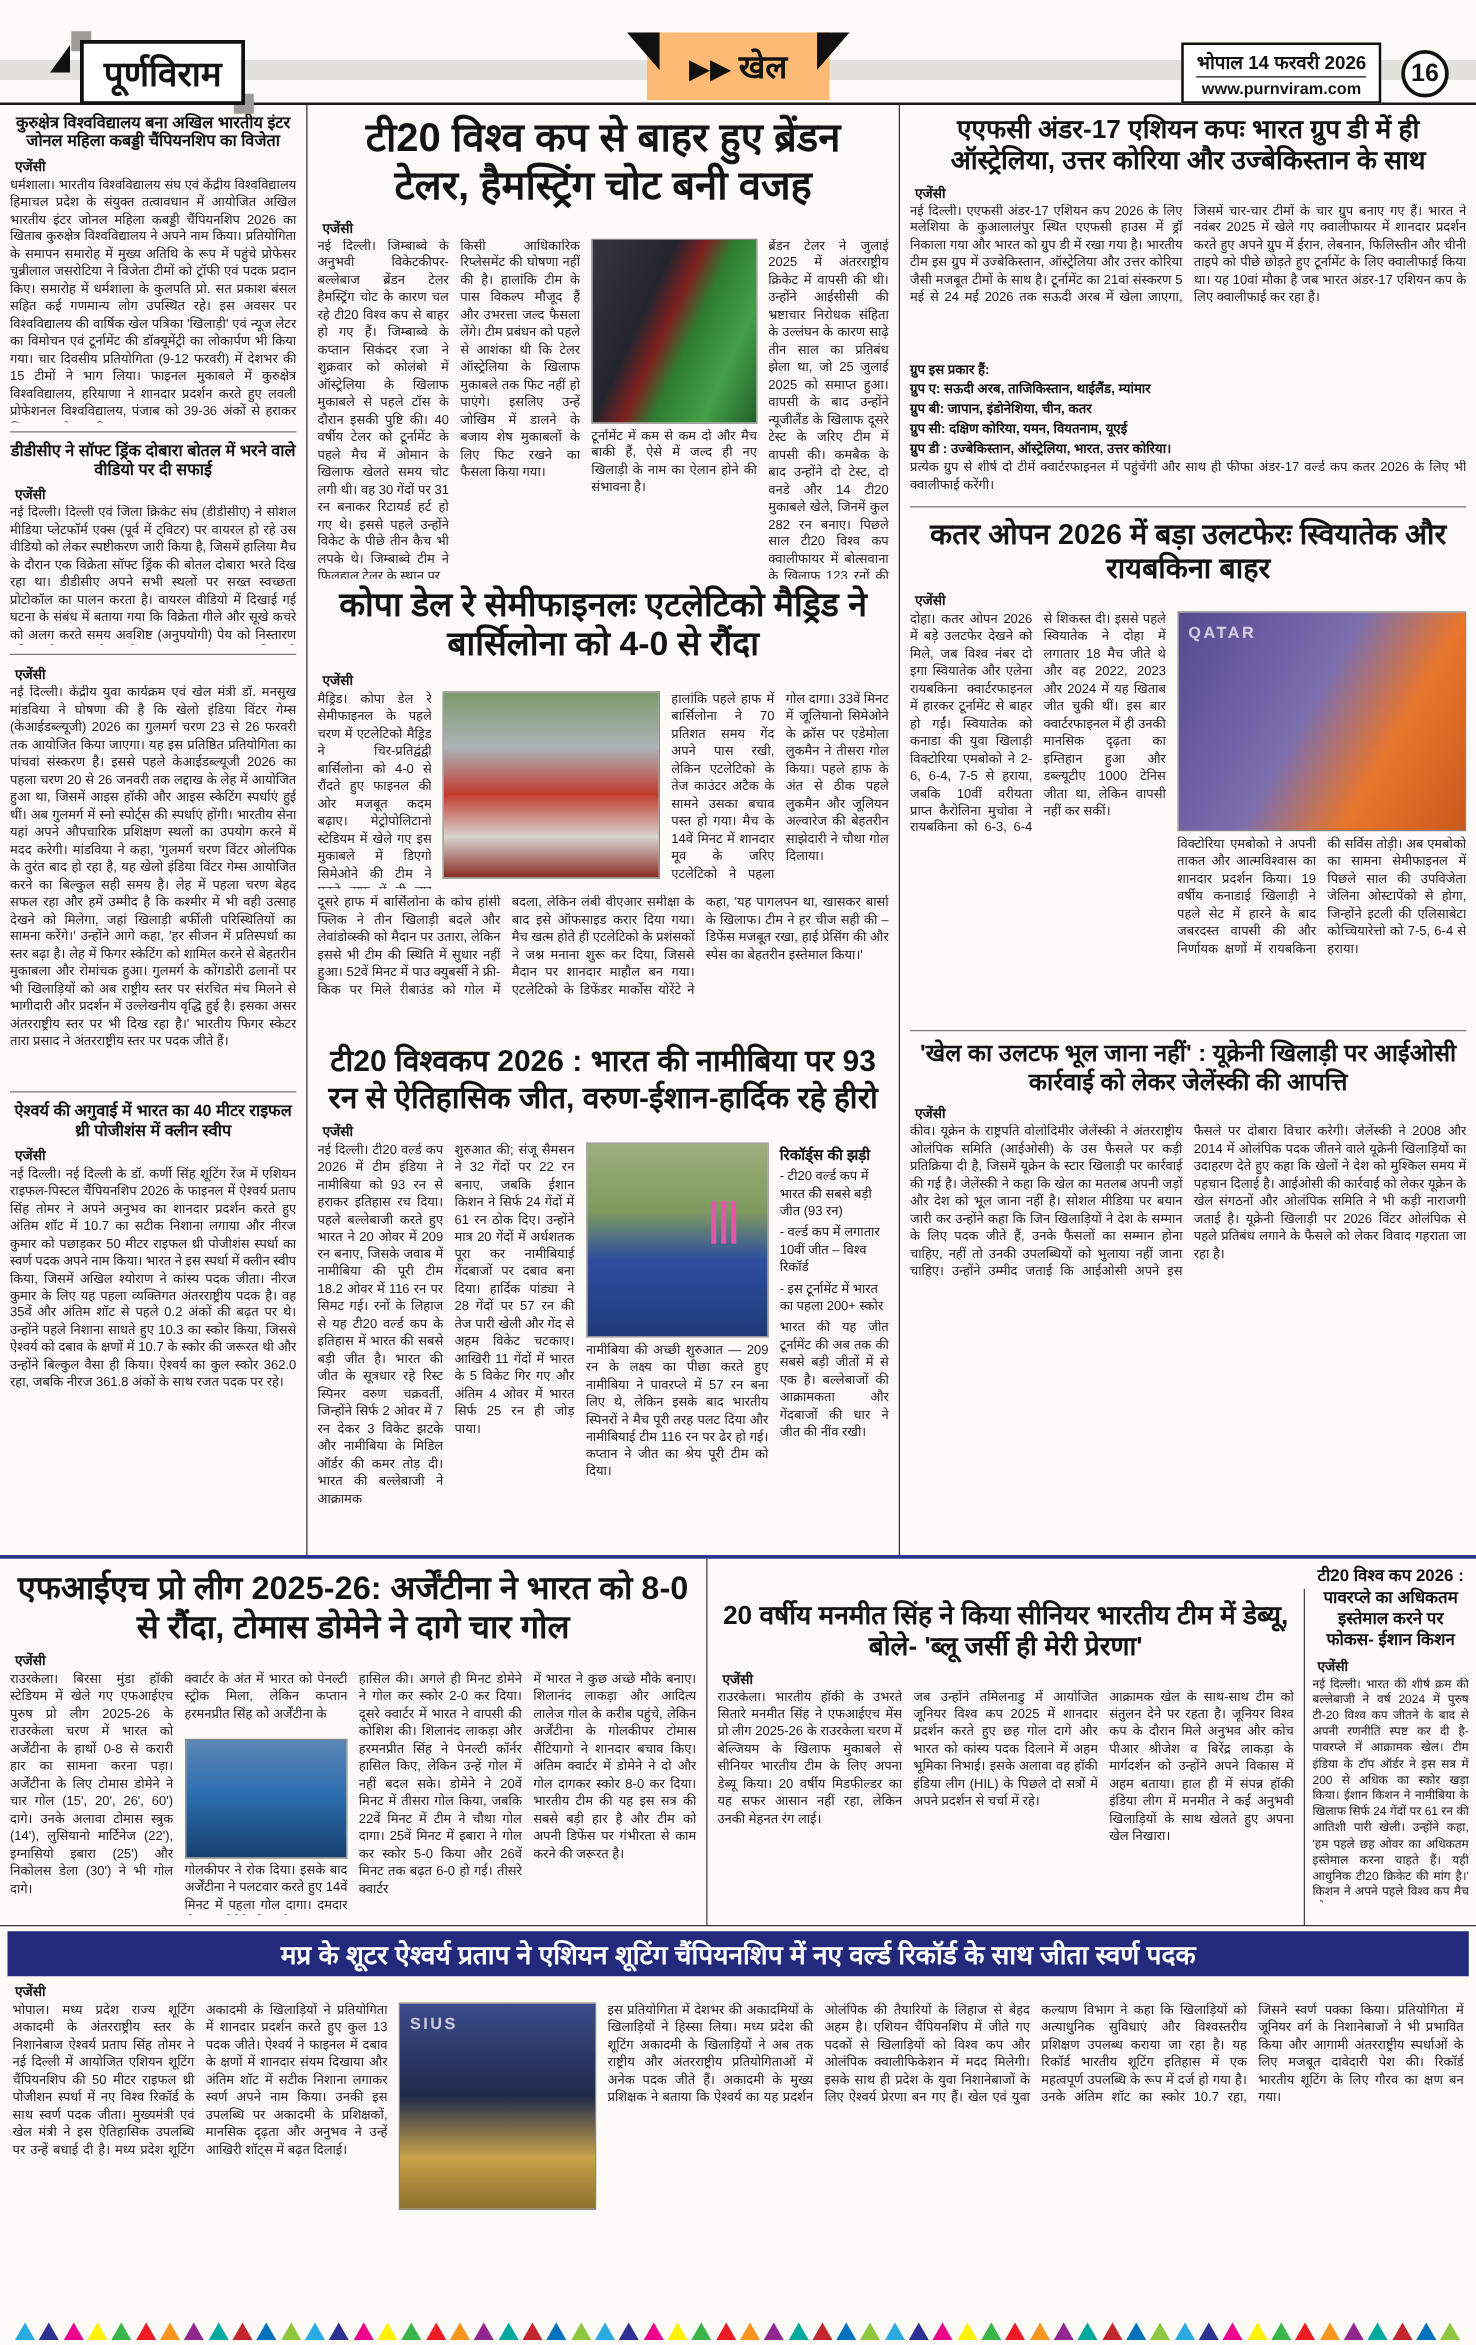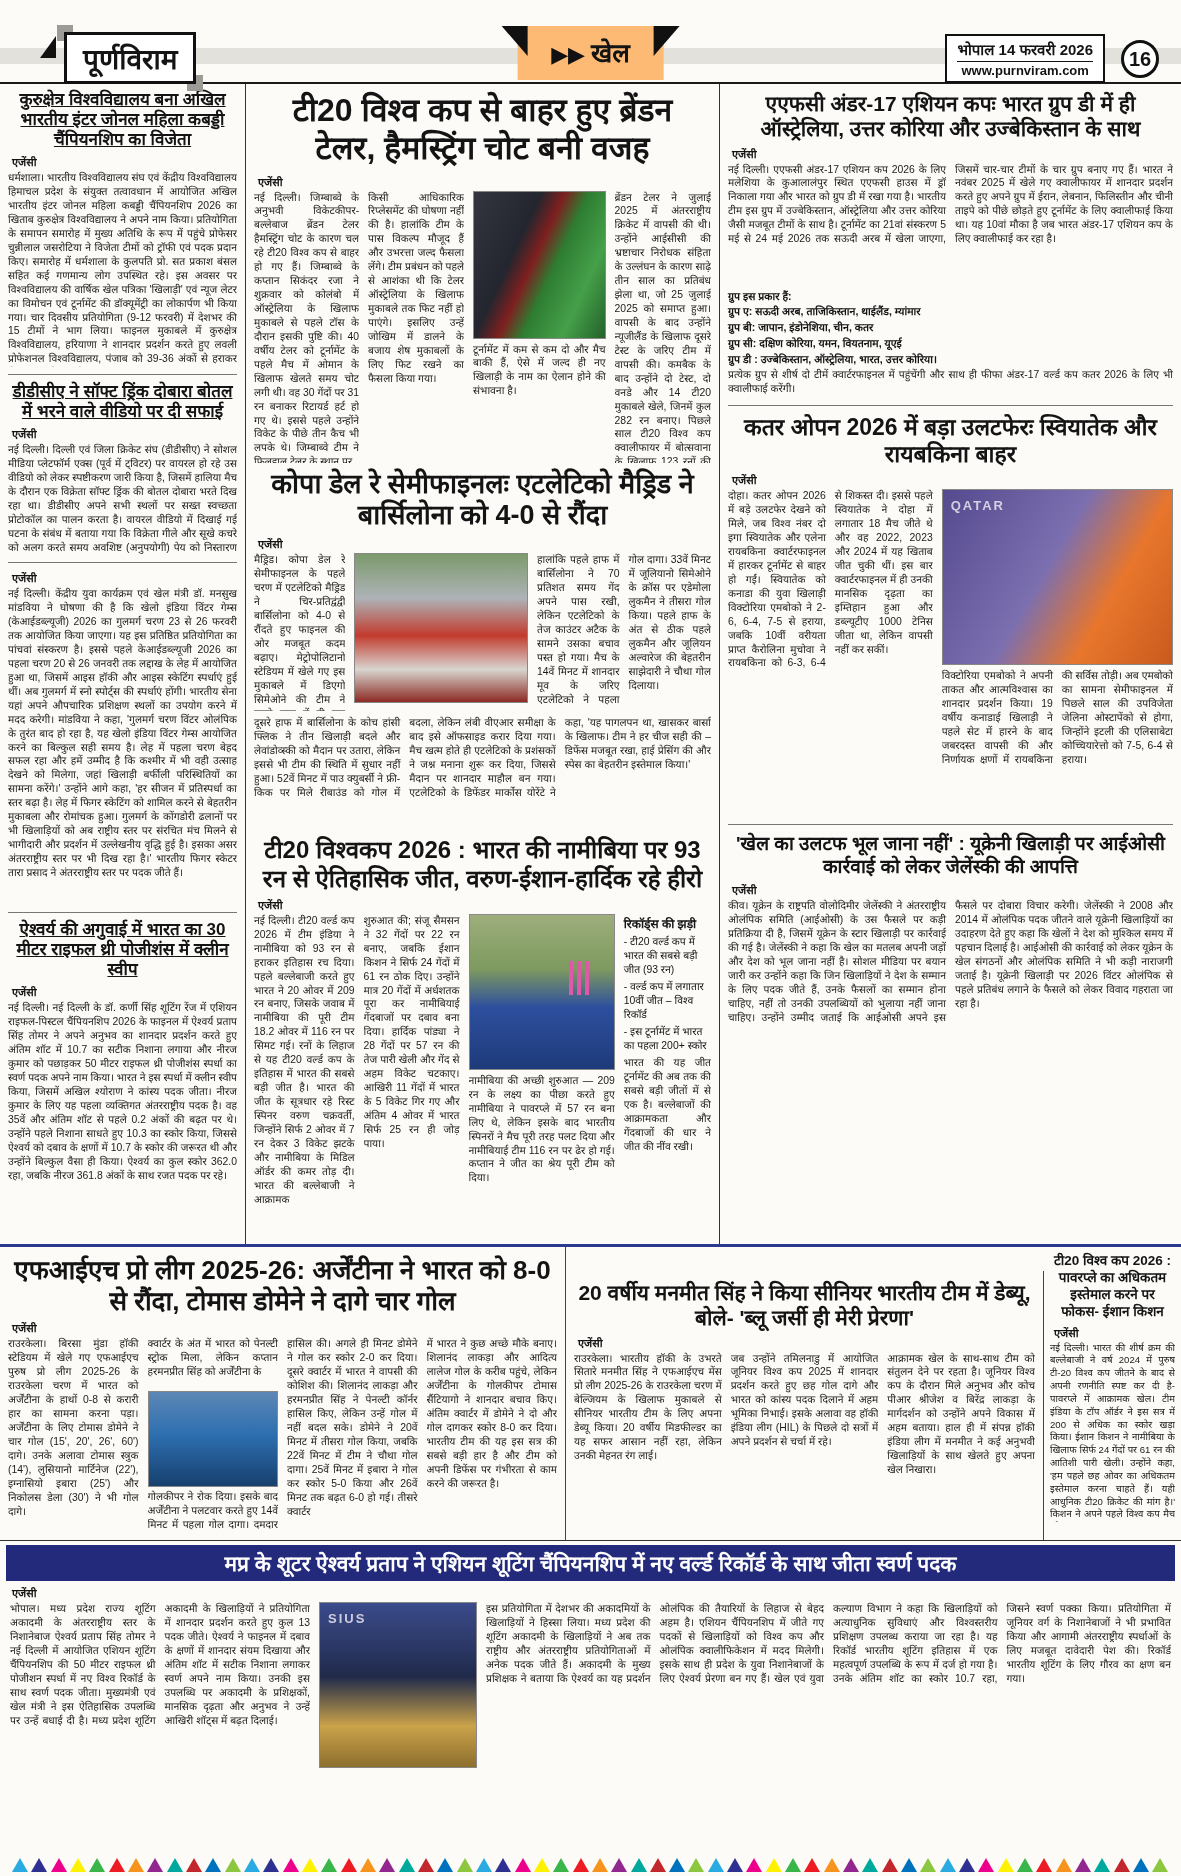--- a/index.html
+++ b/index.html
@@ -41,21 +41,21 @@
   .cols3 { column-count:3; column-gap:9px; }
   .cols4 { column-count:4; column-gap:9px; }
   .frow { display:flex; gap:9px; }
   .rule { border-bottom:1.2px solid #777; margin:7px 0; }
   .photo { width:100%; border:1px solid #888; }
   
   .band-main { display:flex; height:1160px; }
   .col-left   { width:246px; padding:6px 8px 0; border-right:1.6px solid #333; }
   .col-center { width:474px; padding:4px 8px 0; border-right:1.6px solid #333; }
   .col-right  { flex:1; padding:4px 8px 0; }
-  .col-left .hl { font-size:17px;text-decoration:underline; }
+  .col-left .hl { font-size:13px; }
   .hl-main { font-size:32px; margin:4px 6px 6px; }
   .hl-copa { font-size:27px; margin:6px 4px 2px; }
   .hl-nami { font-size:24px; margin:8px 2px 2px; }
   .hl-afc  { font-size:21px; margin:4px 2px 2px; }
   .hl-qatar{ font-size:23px; margin:8px 2px 2px; }
   .hl-zel  { font-size:19px; margin:8px 2px 2px; }
   .ph-taylor { height:148px; background:linear-gradient(115deg,#33363f 0%,#23262e 34%,#7e1f1f 46%,#2e7d32 58%,#45a049 78%,#24612a 100%); }
   .ph-atleti { height:150px; background:linear-gradient(180deg,#7d9a6c 0%,#aeb3b8 30%,#c23b2e 55%,#d8d5d0 78%,#8c2a22 100%); }
   .ph-qatar  { height:176px; position:relative; background:linear-gradient(120deg,#564a8f 0%,#7b6fb0 45%,#e8762c 70%,#c85a1d 100%); }
   .ph-cricket{ height:156px; position:relative; background:linear-gradient(180deg,#9dae7c 0%,#7e9a5f 35%,#2e4f9e 60%,#1d3a7a 100%); }
@@ -129,21 +129,21 @@
         <div class="byline">एजेंसी</div>
         <div class="body" style="height:112px">नई दिल्ली। दिल्ली एवं जिला क्रिकेट संघ (डीडीसीए) ने सोशल मीडिया प्लेटफॉर्म एक्स (पूर्व में ट्विटर) पर वायरल हो रहे उस वीडियो को लेकर स्पष्टीकरण जारी किया है, जिसमें हालिया मैच के दौरान एक विक्रेता सॉफ्ट ड्रिंक की बोतल दोबारा भरते दिख रहा था। डीडीसीए अपने सभी स्थलों पर सख्त स्वच्छता प्रोटोकॉल का पालन करता है। वायरल वीडियो में दिखाई गई घटना के संबंध में बताया गया कि विक्रेता गीले और सूखे कचरे को अलग करते समय अवशिष्ट (अनुपयोगी) पेय को निस्तारण प्रक्रिया के तहत बोतल में वापस डाल रहा था, ताकि उसे व्यवस्थित रूप से संग्रहित किया जा सके। बाद में इन बोतलों को एकत्र कर निर्धारित कचरा प्रबंधन और रीसाइक्लिंग नीति के तहत अलग-अलग कर संसाधित किया गया। डीडीसीए ने दर्शकों से भ्रामक सूचनाओं पर ध्यान न देने की अपील की। बोतलों का निपटान स्थापित पर्यावरणीय और परिचालन दिशानिर्देशों के अनुरूप जिम्मेदारी से किया गया था।</div>
       </article>
       <div class="rule"></div>
       <article>
         <div class="byline">एजेंसी</div>
         <div class="body" style="height:318px">नई दिल्ली। केंद्रीय युवा कार्यक्रम एवं खेल मंत्री डॉ. मनसुख मांडविया ने घोषणा की है कि खेलो इंडिया विंटर गेम्स (केआईडब्ल्यूजी) 2026 का गुलमर्ग चरण 23 से 26 फरवरी तक आयोजित किया जाएगा। यह इस प्रतिष्ठित प्रतियोगिता का पांचवां संस्करण है। इससे पहले केआईडब्ल्यूजी 2026 का पहला चरण 20 से 26 जनवरी तक लद्दाख के लेह में आयोजित हुआ था, जिसमें आइस हॉकी और आइस स्केटिंग स्पर्धाएं हुई थीं। अब गुलमर्ग में स्नो स्पोर्ट्स की स्पर्धाएं होंगी। भारतीय सेना यहां अपने औपचारिक प्रशिक्षण स्थलों का उपयोग करने में मदद करेगी। मांडविया ने कहा, 'गुलमर्ग चरण विंटर ओलंपिक के तुरंत बाद हो रहा है, यह खेलो इंडिया विंटर गेम्स आयोजित करने का बिल्कुल सही समय है। लेह में पहला चरण बेहद सफल रहा और हमें उम्मीद है कि कश्मीर में भी वही उत्साह देखने को मिलेगा, जहां खिलाड़ी बर्फीली परिस्थितियों का सामना करेंगे।' उन्होंने आगे कहा, 'हर सीजन में प्रतिस्पर्धा का स्तर बढ़ा है। लेह में फिगर स्केटिंग को शामिल करने से बेहतरीन मुकाबला और रोमांचक हुआ। गुलमर्ग के कोंगडोरी ढलानों पर भी खिलाड़ियों को अब राष्ट्रीय स्तर पर संरचित मंच मिलने से भागीदारी और प्रदर्शन में उल्लेखनीय वृद्धि हुई है। इसका असर अंतरराष्ट्रीय स्तर पर भी दिख रहा है।' भारतीय फिगर स्केटर तारा प्रसाद ने अंतरराष्ट्रीय स्तर पर पदक जीते हैं।</div>
       </article>
       <div class="rule"></div>
       <article>
-        <h2 class="hl">ऐश्वर्य की अगुवाई में भारत का 30 मीटर राइफल थ्री पोजीशंस में क्लीन स्वीप</h2>
+        <h2 class="hl">ऐश्वर्य की अगुवाई में भारत का 40 मीटर राइफल थ्री पोजीशंस में क्लीन स्वीप</h2>
         <div class="byline">एजेंसी</div>
         <div class="body" style="height:196px">नई दिल्ली। नई दिल्ली के डॉ. कर्णी सिंह शूटिंग रेंज में एशियन राइफल-पिस्टल चैंपियनशिप 2026 के फाइनल में ऐश्वर्य प्रताप सिंह तोमर ने अपने अनुभव का शानदार प्रदर्शन करते हुए अंतिम शॉट में 10.7 का सटीक निशाना लगाया और नीरज कुमार को पछाड़कर 50 मीटर राइफल थ्री पोजीशंस स्पर्धा का स्वर्ण पदक अपने नाम किया। भारत ने इस स्पर्धा में क्लीन स्वीप किया, जिसमें अखिल श्योराण ने कांस्य पदक जीता। नीरज कुमार के लिए यह पहला व्यक्तिगत अंतरराष्ट्रीय पदक है। वह 35वें और अंतिम शॉट से पहले 0.2 अंकों की बढ़त पर थे। उन्होंने पहले निशाना साधते हुए 10.3 का स्कोर किया, जिससे ऐश्वर्य को दबाव के क्षणों में 10.7 के स्कोर की जरूरत थी और उन्होंने बिल्कुल वैसा ही किया। ऐश्वर्य का कुल स्कोर 362.0 रहा, जबकि नीरज 361.8 अंकों के साथ रजत पदक पर रहे।</div>
       </article>
     </section>
 
     <section class="col-center">
       <article>
         <h1 class="hl hl-main">टी20 विश्व कप से बाहर हुए ब्रेंडन टेलर, हैमस्ट्रिंग चोट बनी वजह</h1>
         <div class="byline">एजेंसी</div>
         <div class="frow" style="height:272px">

